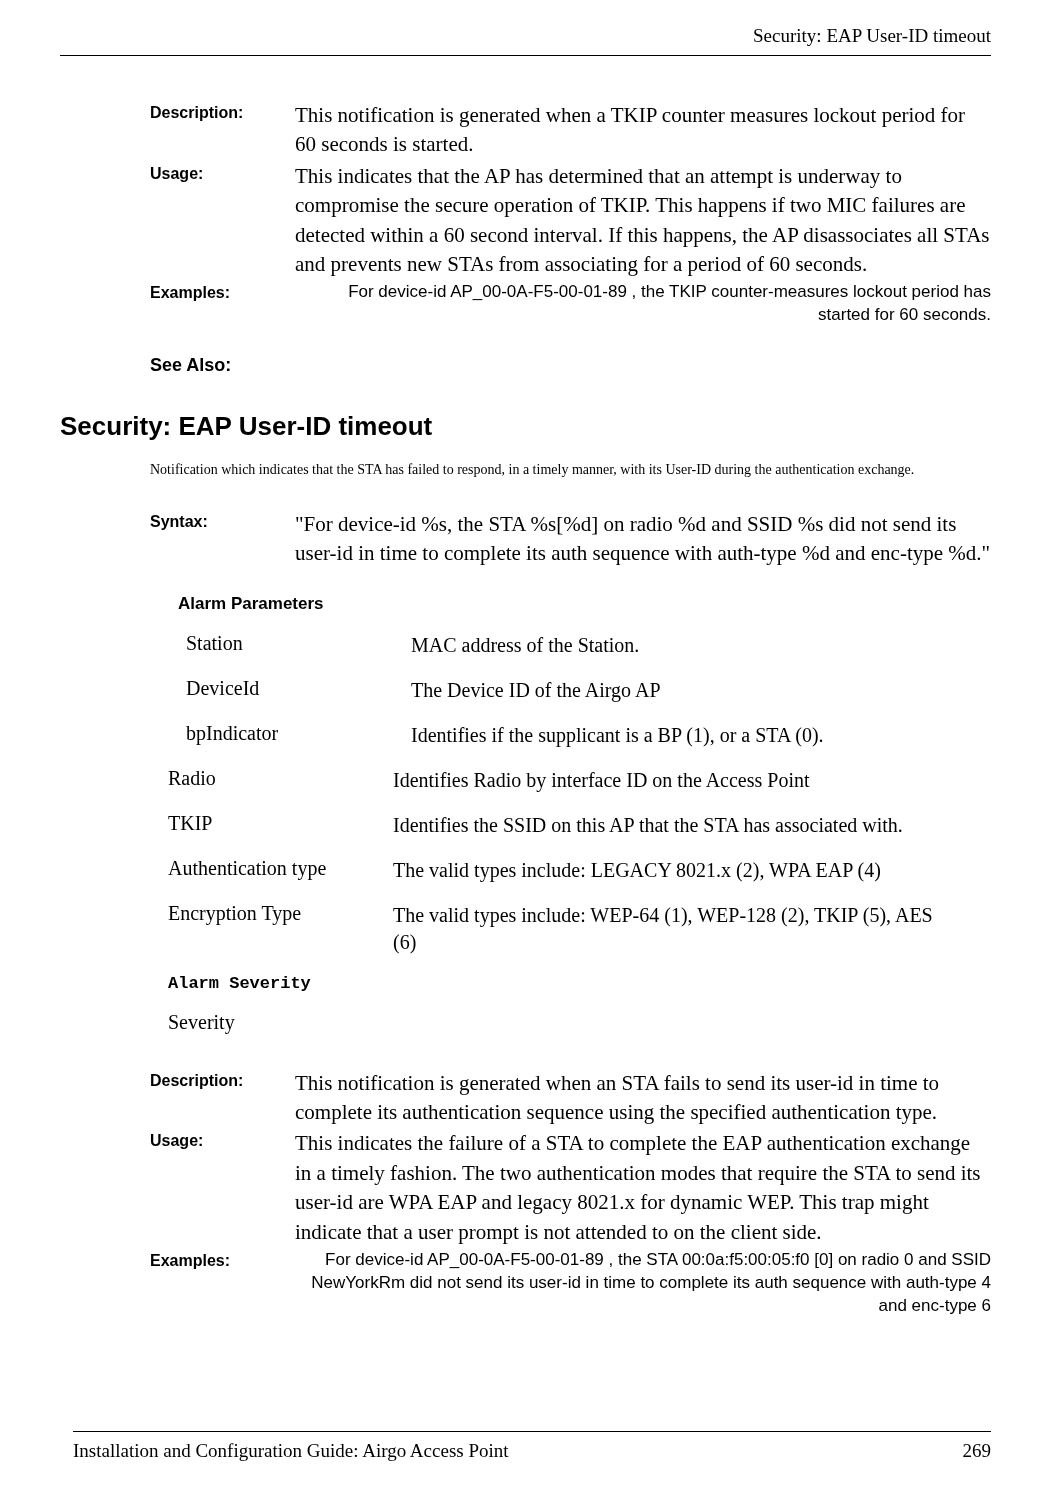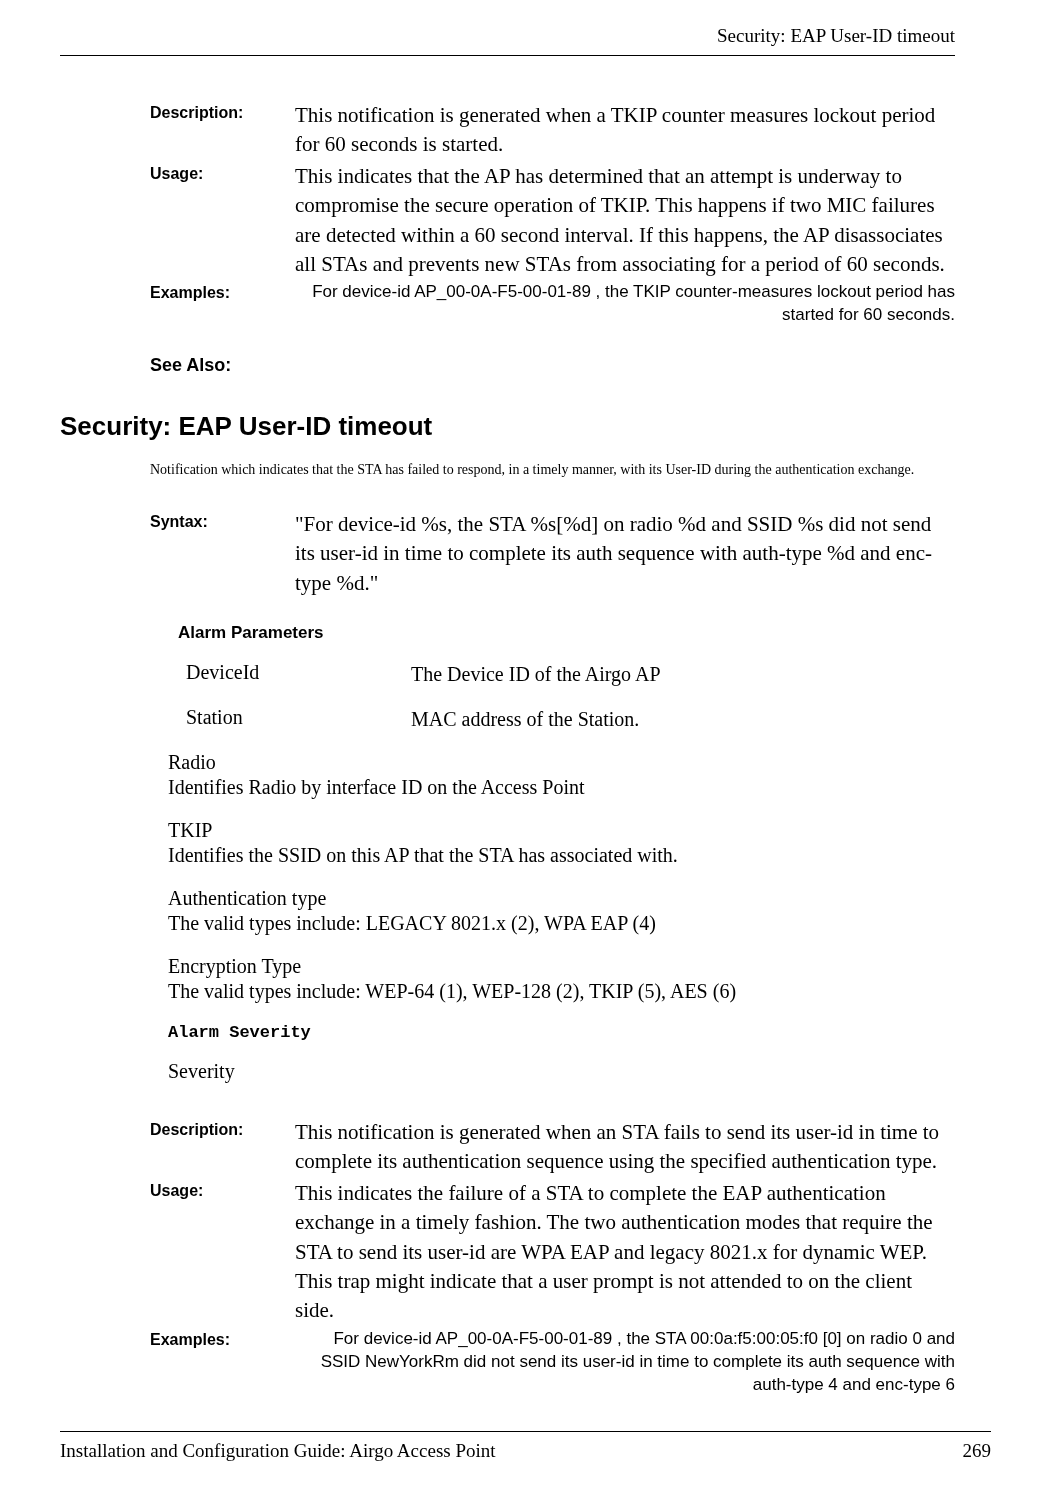--- a/index.html
+++ b/index.html
@@ -10,21 +10,21 @@
     body {
       font-family: 'Times New Roman', Times, serif;
       background: #fff;
       color: #000;
       width: 1051px;
       height: 1492px;
       position: relative;
       padding: 0;
     }
     .page {
-      padding: 25px 96px 30px 60px;
+      padding: 25px 60px 30px 60px;
     }
     .header {
       text-align: right;
       font-size: 19px;
       padding-bottom: 8px;
       border-bottom: 1.5px solid #000;
       margin-bottom: 45px;
     }
     .definition-block {
       margin-left: 90px;
@@ -84,21 +84,20 @@
       font-weight: bold;
       font-size: 17px;
       margin-bottom: 18px;
     }
     .param-row {
       display: flex;
       margin-bottom: 18px;
     }
     .param-row.indent0 {
       margin-left: -10px;
-      flex-direction: column;
     }
     .param-name {
       font-size: 20px;
       width: 225px;
       flex-shrink: 0;
     }
     .params-block .param-row .param-name {
       margin-left: 8px;
     }
     .params-block .param-row.indent0 .param-name {
@@ -114,21 +113,21 @@
       font-family: Liberation Mono, monospace;
       font-weight: bold;
       font-size: 17px;
       margin-top: 12px;
       margin-bottom: 18px;
       margin-left: -10px;
     }
     .footer {
       position: absolute;
       bottom: 30px;
-      left: 60px;
+      left: 73px;
       right: 60px;
       border-top: 1.5px solid #000;
       padding-top: 8px;
       display: flex;
       justify-content: space-between;
       font-size: 19px;
     }
   </style>
 </head>
 <body>
@@ -161,26 +160,30 @@
     <div class="def-row">
       <div class="def-label">Syntax:</div>
       <div class="def-value">"For device-id %s, the STA %s[%d] on radio %d and SSID %s did not send its user-id in time to complete its auth sequence with auth-type %d and enc-type %d."</div>
     </div>
   </div>
 
   <div class="params-block">
     <div class="params-heading">Alarm Parameters</div>
 
     <div class="param-row">
+      <div class="param-name"> Station</div>
+      <div class="param-desc">MAC address of the Station.</div>
+    </div>
+    <div class="param-row">
       <div class="param-name"> DeviceId</div>
       <div class="param-desc">The Device ID of the Airgo AP</div>
     </div>
     <div class="param-row">
-      <div class="param-name"> Station</div>
-      <div class="param-desc">MAC address of the Station.</div>
+      <div class="param-name"> bpIndicator</div>
+      <div class="param-desc">Identifies if the supplicant is a BP (1), or a STA (0).</div>
     </div>
     <div class="param-row indent0">
       <div class="param-name">Radio</div>
       <div class="param-desc">Identifies Radio by interface ID on the Access Point</div>
     </div>
     <div class="param-row indent0">
       <div class="param-name">TKIP</div>
       <div class="param-desc">Identifies the SSID on this AP that the STA has associated with.</div>
     </div>
     <div class="param-row indent0">

